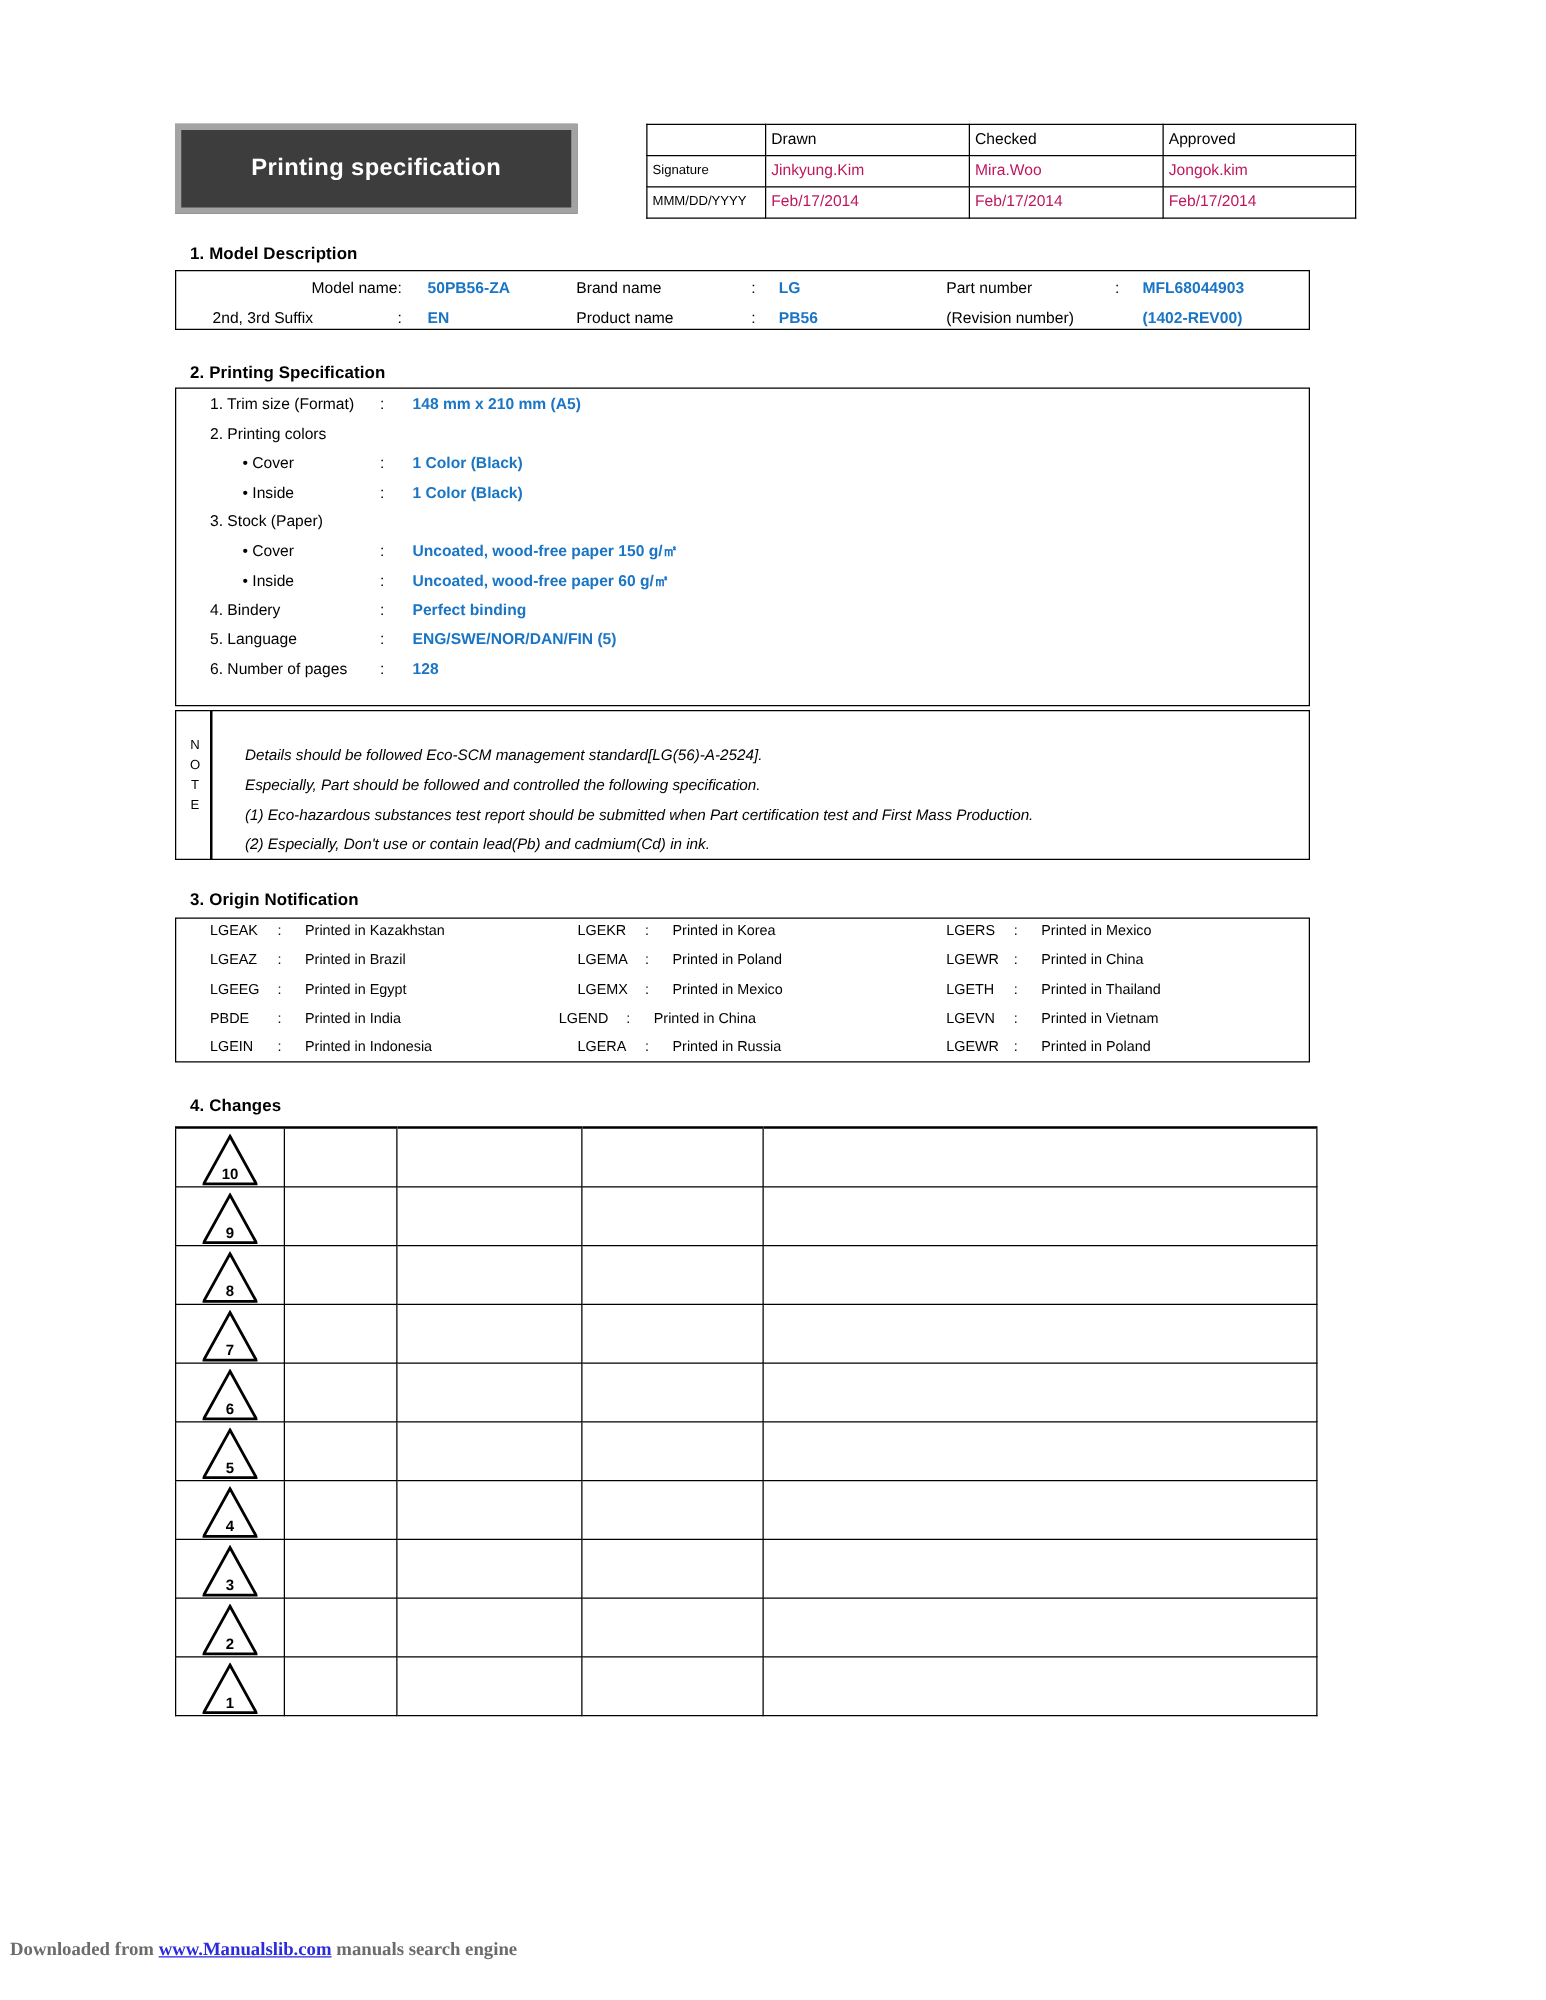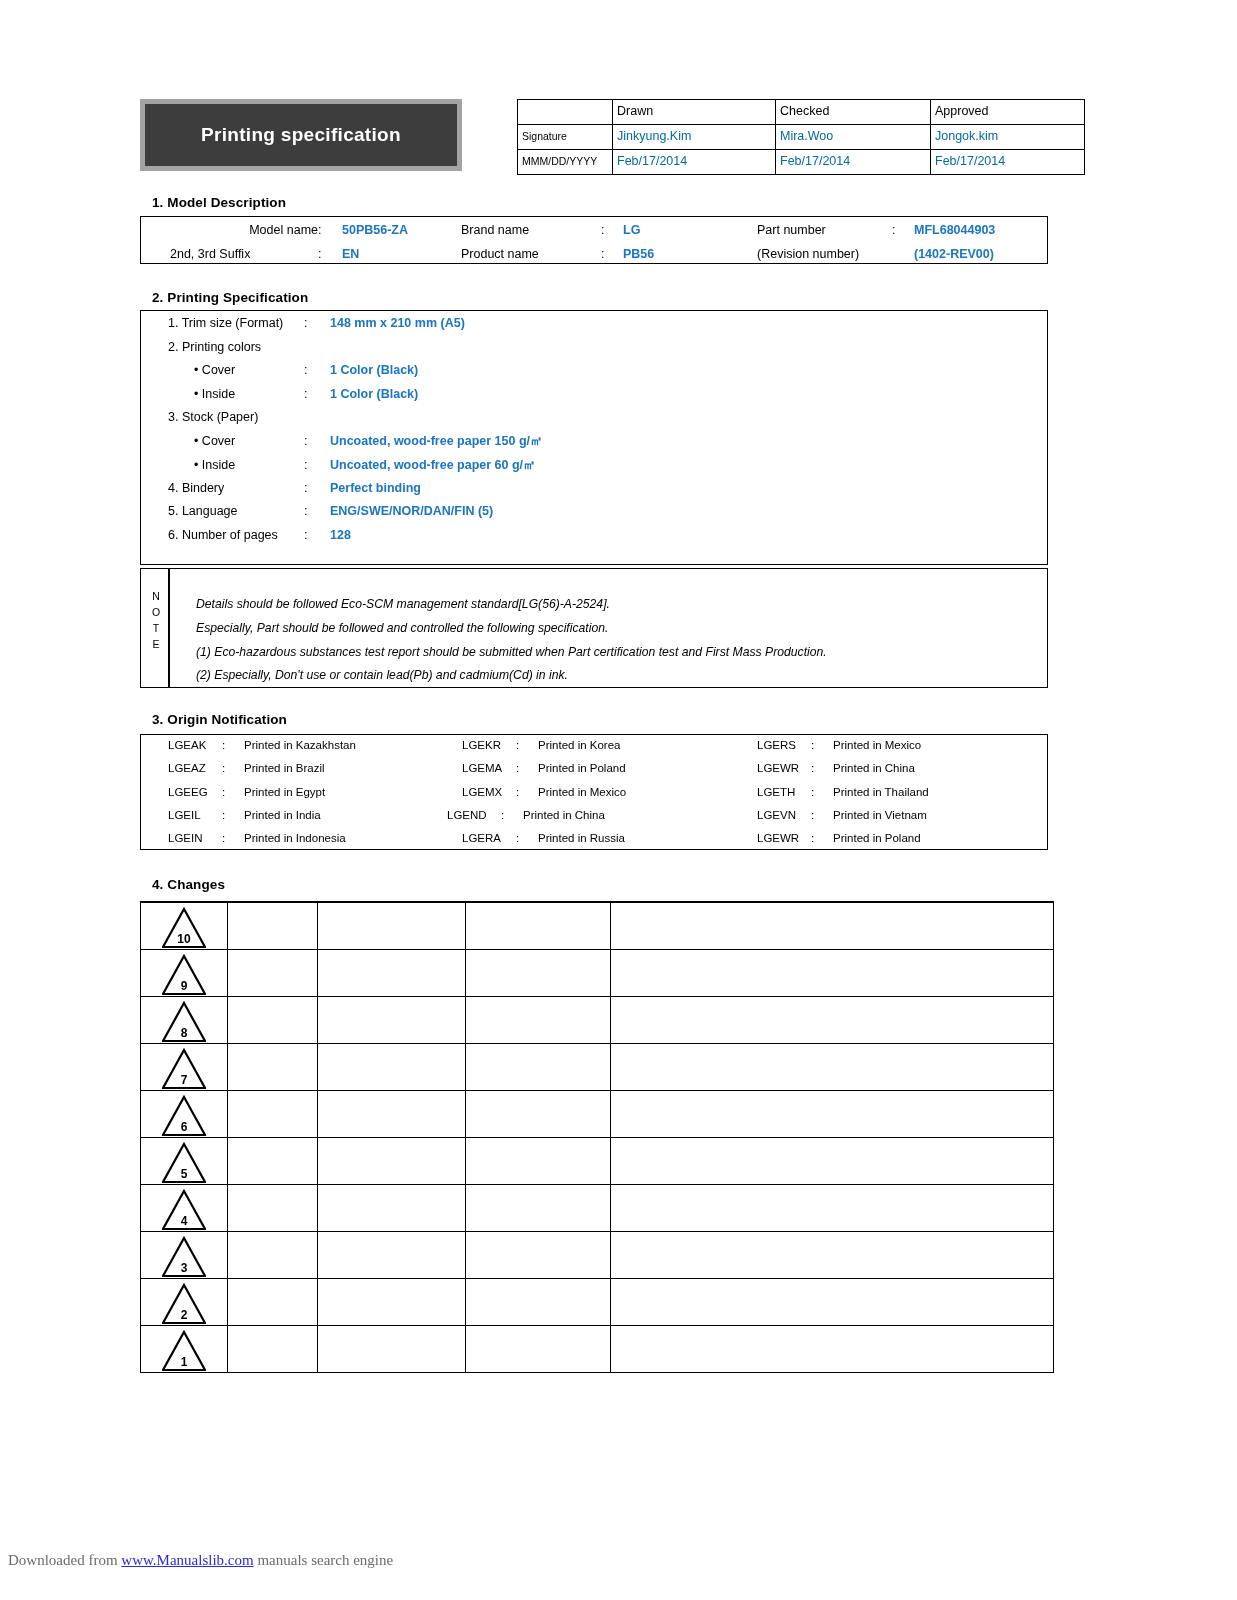--- a/index.html
+++ b/index.html
@@ -58,21 +58,21 @@
     height: 24px;
     padding: 0 4px;
     font-size: 12.5px;
     vertical-align: middle;
     line-height: 1.1;
   }
   .sig-table .c0 { width: 86px; font-size: 10.5px; }
   .sig-table .c1 { width: 154px; }
   .sig-table .c2 { width: 146px; }
   .sig-table .c3 { width: 145px; }
-  .sig-blue { color: #0369a1; font-size: 12.5px; }
+  .sig-blue { color: #be185d; font-size: 12.5px; }
 
   
   .sec-head {
     position: absolute;
     font-size: 13.5px;
     font-weight: bold;
     letter-spacing: 0.1px;
   }
 
   
@@ -200,20 +200,21 @@
 
   
   .footer {
     position: absolute;
     left: 8px;
     top: 1552px;
     font-family: "Liberation Serif", serif;
     font-size: 15px;
     color: #6b6b6b;
     white-space: nowrap;
+    font-weight: bold;
   }
   .footer .lnk {
     color: #2b2bdd;
     text-decoration: underline;
   }
 </style>
 </head>
 <body>
 
 <div class="page">
@@ -348,21 +349,21 @@
     <span class="origin-code" style="display:inline-block;width:54px;">LGEEG</span><span class="origin-colon" style="display:inline-block;width:22px;">:</span><span class="origin-text">Printed in Egypt</span>
   </div>
   <div class="origin-cell" style="left:462px; top:786px;">
     <span class="origin-code" style="display:inline-block;width:54px;">LGEMX</span><span class="origin-colon" style="display:inline-block;width:22px;">:</span><span class="origin-text">Printed in Mexico</span>
   </div>
   <div class="origin-cell" style="left:757px; top:786px;">
     <span class="origin-code" style="display:inline-block;width:54px;">LGETH</span><span class="origin-colon" style="display:inline-block;width:22px;">:</span><span class="origin-text">Printed in Thailand</span>
   </div>
 
   <div class="origin-cell" style="left:168px; top:809px;">
-    <span class="origin-code" style="display:inline-block;width:54px;">LGEIL</span><span class="origin-colon" style="display:inline-block;width:22px;">:</span><span class="origin-text">Printed in India</span>
+    <span class="origin-code" style="display:inline-block;width:54px;">PBDE</span><span class="origin-colon" style="display:inline-block;width:22px;">:</span><span class="origin-text">Printed in India</span>
   </div>
   <div class="origin-cell" style="left:447px; top:809px;">
     <span class="origin-code" style="display:inline-block;width:54px;">LGEND</span><span class="origin-colon" style="display:inline-block;width:22px;">:</span><span class="origin-text">Printed in China</span>
   </div>
   <div class="origin-cell" style="left:757px; top:809px;">
     <span class="origin-code" style="display:inline-block;width:54px;">LGEVN</span><span class="origin-colon" style="display:inline-block;width:22px;">:</span><span class="origin-text">Printed in Vietnam</span>
   </div>
 
   <div class="origin-cell" style="left:168px; top:832px;">
     <span class="origin-code" style="display:inline-block;width:54px;">LGEIN</span><span class="origin-colon" style="display:inline-block;width:22px;">:</span><span class="origin-text">Printed in Indonesia</span>

